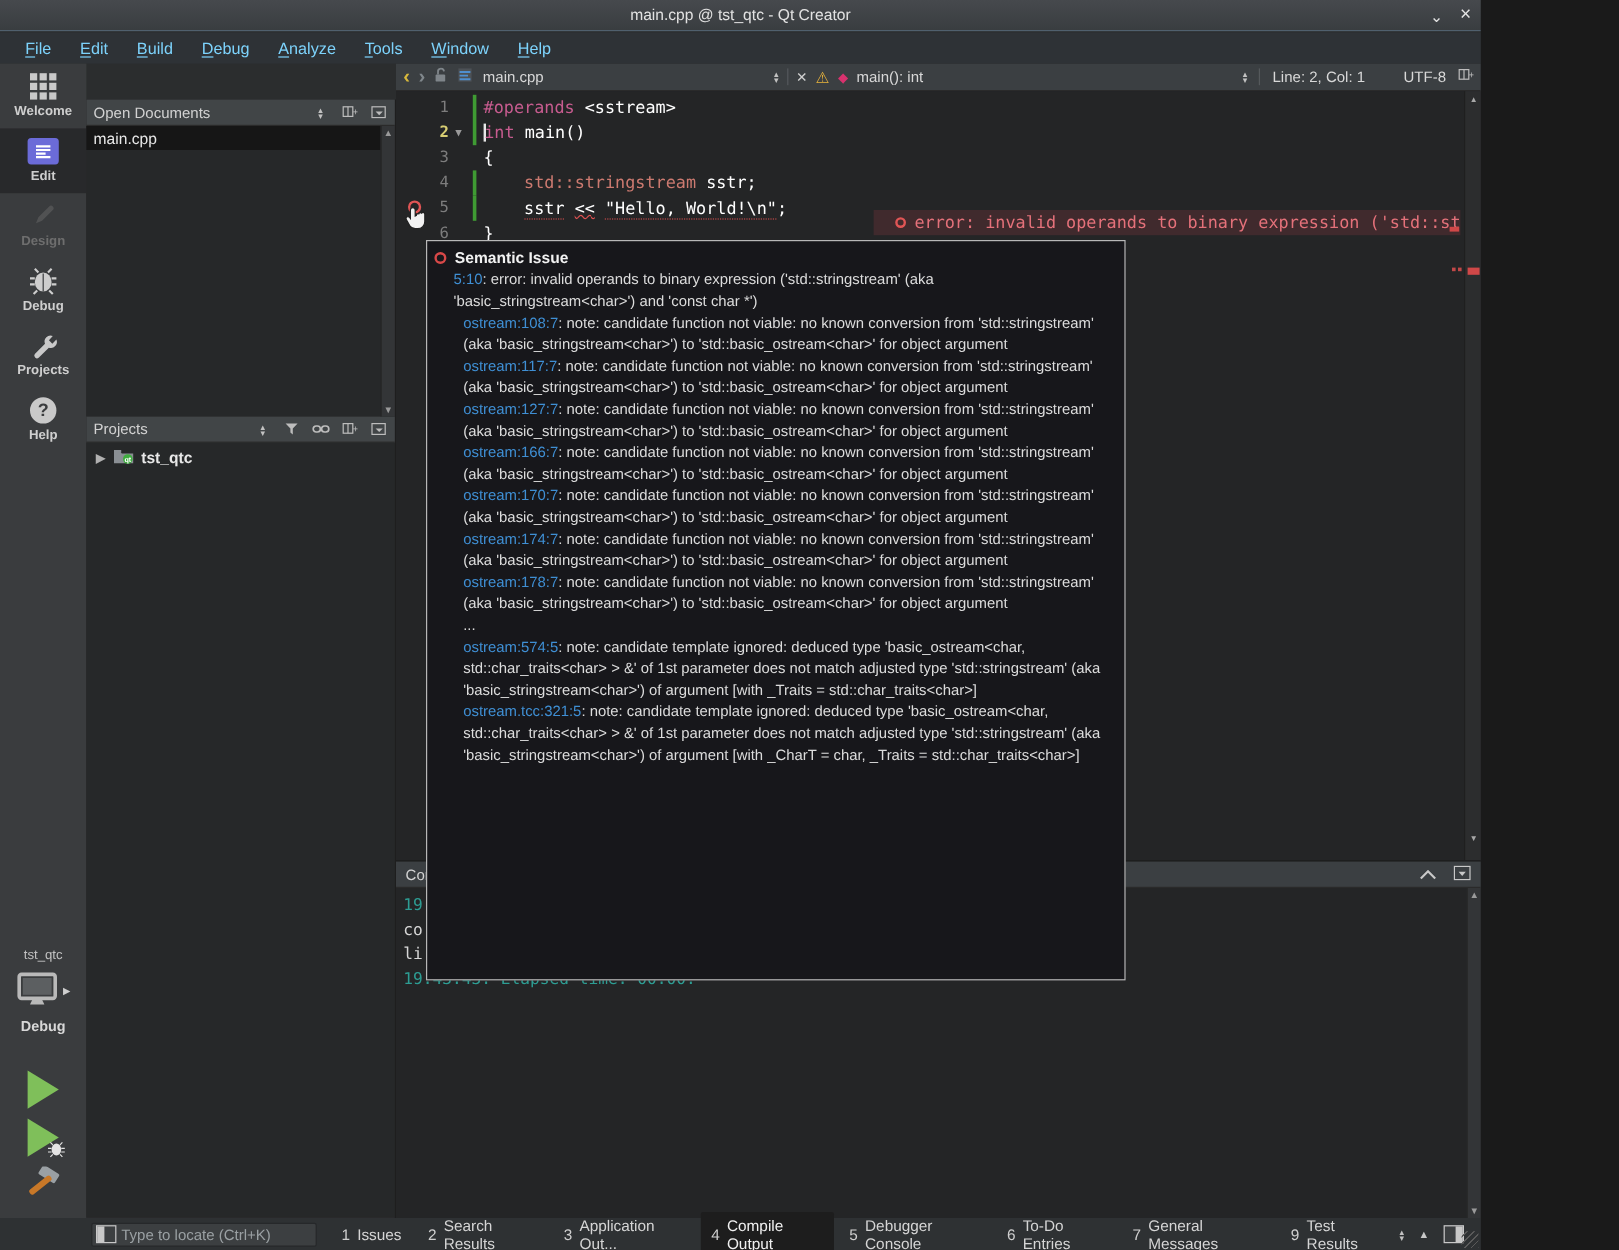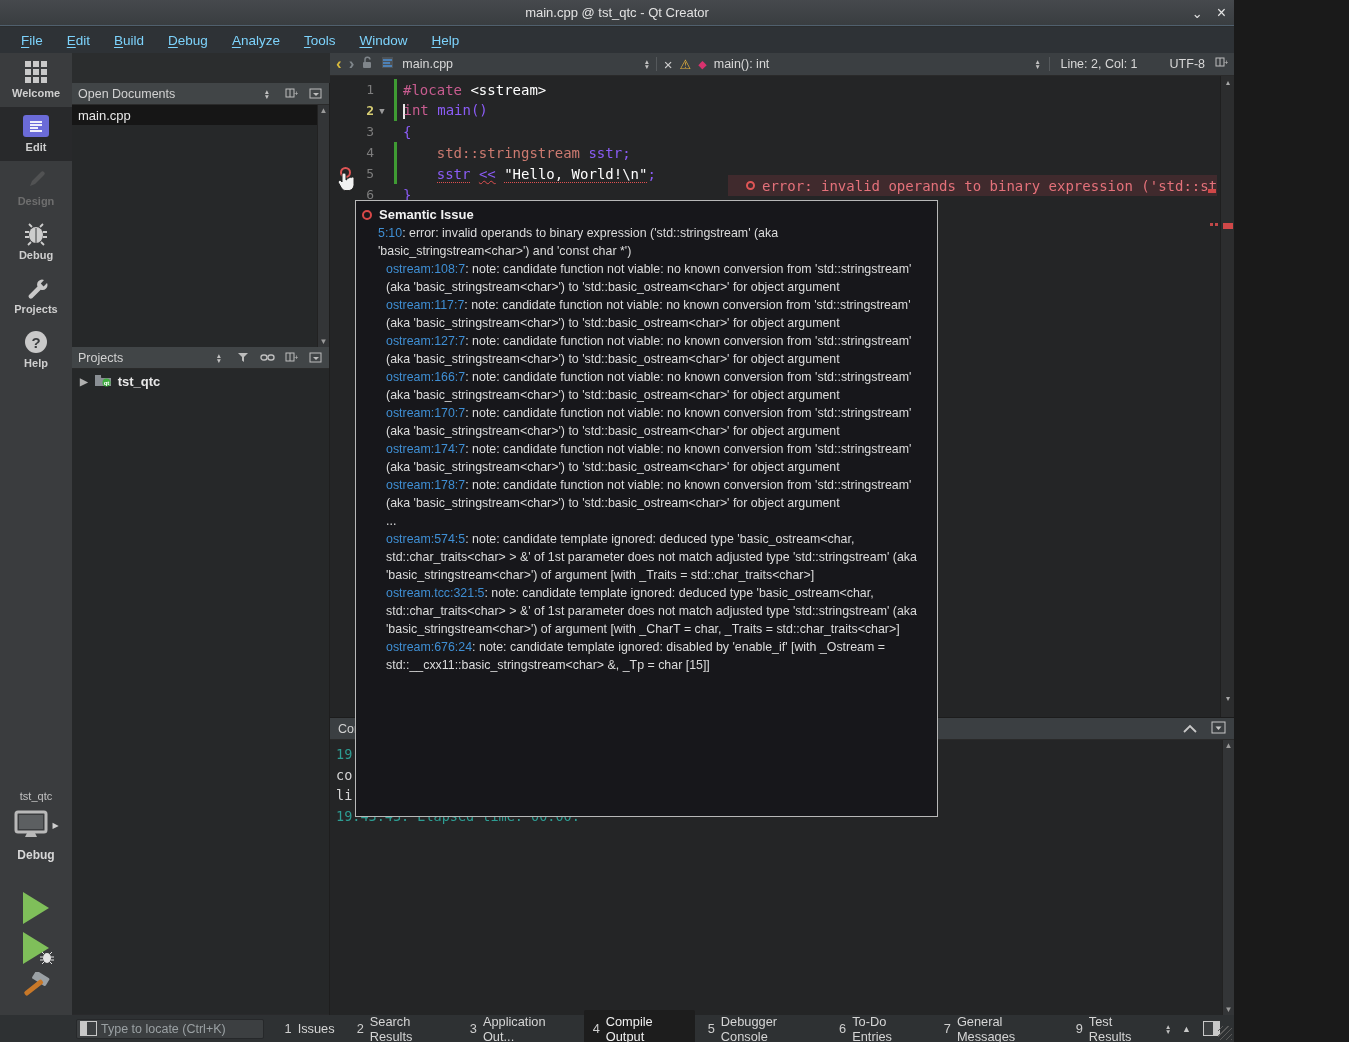--- a/index.html
+++ b/index.html
@@ -77,21 +77,21 @@
   .code-row.current .lnum { color:#d8ce73; font-weight:bold; }
   .fold { width:16px; text-align:center; color:#9a9a9a; font-size:9px; }
   .chbar { position:absolute; right:6px; top:0; width:3px; height:21px; }
   .chbar.on { background:#3f9b33; }
   .gut-err { position:absolute; left:10px; top:4px; width:11px; height:11px; border:2px solid #e05555; border-radius:50%; }
   .code-text { white-space:pre; color:#d6d6d6; }
   .tok-pp { color:#c75c8f; }
   .tok-kw { color:#c75c8f; }
   .tok-str { color:#ffffff; }
   .tok-type { color:#cc7a70; }
-  .tok-plain { color:#8b5cf6; }
+  .tok-plain { color:#ffffff; }
   .u-dot { border-bottom:1px dotted #e05050; }
   .u-wavy { text-decoration:underline; text-decoration-style:wavy; text-decoration-color:#e05050; text-decoration-thickness:1px; }
   .caret { display:inline-block; width:1.5px; height:15px; background:#e8e8e8; vertical-align:middle; margin-right:-1px; }
   .inline-error {
     position:absolute; left:398px; right:3px; top:0; height:21px; background:#402a2d;
     display:flex; align-items:center; gap:7px; padding-left:18px; color:#e4717a; overflow:hidden;margin-top:12px;
   }
   .inline-error .ring { width:9px; height:9px; border:2px solid #e05555; border-radius:50%; flex:0 0 auto; }
   .inline-error .trunc { position:absolute; right:1px; bottom:3px; width:8px; height:4px; background:#d04848; }
   
@@ -378,21 +378,21 @@
       </span>
     </div>
 
     <div id="code-area" style="padding-top: 3px;">
         <div class="code-row">
           <div class="gutter">
             <span class="lnum">1</span>
             <span class="fold"></span>
             <span class="chbar on"></span>
           </div>
-          <span class="code-text"><span class="tok-pp">#locate </span><span class="tok-str">&lt;sstream&gt;</span></span>
+          <span class="code-text"><span class="tok-pp">#operands </span><span class="tok-str">&lt;sstream&gt;</span></span>
         </div>
         <div class="code-row current">
           <div class="gutter">
             <span class="lnum">2</span>
             <span class="fold">▼</span>
             <span class="chbar on"></span>
           </div>
           <span class="code-text"><span class="caret"></span><span class="tok-kw">int</span><span class="tok-plain"> main()</span></span>
         </div>
         <div class="code-row">
@@ -485,21 +485,20 @@
         <div class="tt-note"><span class="tt-link">ostream:108:7</span>: note: candidate function not viable: no known conversion from 'std::stringstream' (aka 'basic_stringstream&lt;char&gt;') to 'std::basic_ostream&lt;char&gt;' for object argument</div>
         <div class="tt-note"><span class="tt-link">ostream:117:7</span>: note: candidate function not viable: no known conversion from 'std::stringstream' (aka 'basic_stringstream&lt;char&gt;') to 'std::basic_ostream&lt;char&gt;' for object argument</div>
         <div class="tt-note"><span class="tt-link">ostream:127:7</span>: note: candidate function not viable: no known conversion from 'std::stringstream' (aka 'basic_stringstream&lt;char&gt;') to 'std::basic_ostream&lt;char&gt;' for object argument</div>
         <div class="tt-note"><span class="tt-link">ostream:166:7</span>: note: candidate function not viable: no known conversion from 'std::stringstream' (aka 'basic_stringstream&lt;char&gt;') to 'std::basic_ostream&lt;char&gt;' for object argument</div>
         <div class="tt-note"><span class="tt-link">ostream:170:7</span>: note: candidate function not viable: no known conversion from 'std::stringstream' (aka 'basic_stringstream&lt;char&gt;') to 'std::basic_ostream&lt;char&gt;' for object argument</div>
         <div class="tt-note"><span class="tt-link">ostream:174:7</span>: note: candidate function not viable: no known conversion from 'std::stringstream' (aka 'basic_stringstream&lt;char&gt;') to 'std::basic_ostream&lt;char&gt;' for object argument</div>
         <div class="tt-note"><span class="tt-link">ostream:178:7</span>: note: candidate function not viable: no known conversion from 'std::stringstream' (aka 'basic_stringstream&lt;char&gt;') to 'std::basic_ostream&lt;char&gt;' for object argument</div>
         <div class="tt-ellipsis">...</div>
         <div class="tt-note"><span class="tt-link">ostream:574:5</span>: note: candidate template ignored: deduced type 'basic_ostream&lt;char, std::char_traits&lt;char&gt; &gt; &amp;' of 1st parameter does not match adjusted type 'std::stringstream' (aka 'basic_stringstream&lt;char&gt;') of argument [with _Traits = std::char_traits&lt;char&gt;]</div>
         <div class="tt-note"><span class="tt-link">ostream.tcc:321:5</span>: note: candidate template ignored: deduced type 'basic_ostream&lt;char, std::char_traits&lt;char&gt; &gt; &amp;' of 1st parameter does not match adjusted type 'std::stringstream' (aka 'basic_stringstream&lt;char&gt;') of argument [with _CharT = char, _Traits = std::char_traits&lt;char&gt;]</div>
-        <div class="tt-note"><span class="tt-link">ostream:676:24</span>: note: candidate template ignored: disabled by 'enable_if' [with _Ostream = std::__cxx11::basic_stringstream&lt;char&gt; &amp;, _Tp = char [15]]</div>
       </div>
   </div>
 
   <div id="statusbar">
     <span class="toggle-box" style="position:absolute;left:80px;"></span>
     <div id="locator">
       <svg width="12" height="12">
           <circle cx="5" cy="5" r="3.5" fill="none" stroke="#9aa0a3" stroke-width="1.5"></circle>
           <line x1="7.5" y1="8" x2="11" y2="11" stroke="#9aa0a3" stroke-width="1.5"></line>
         </svg>

